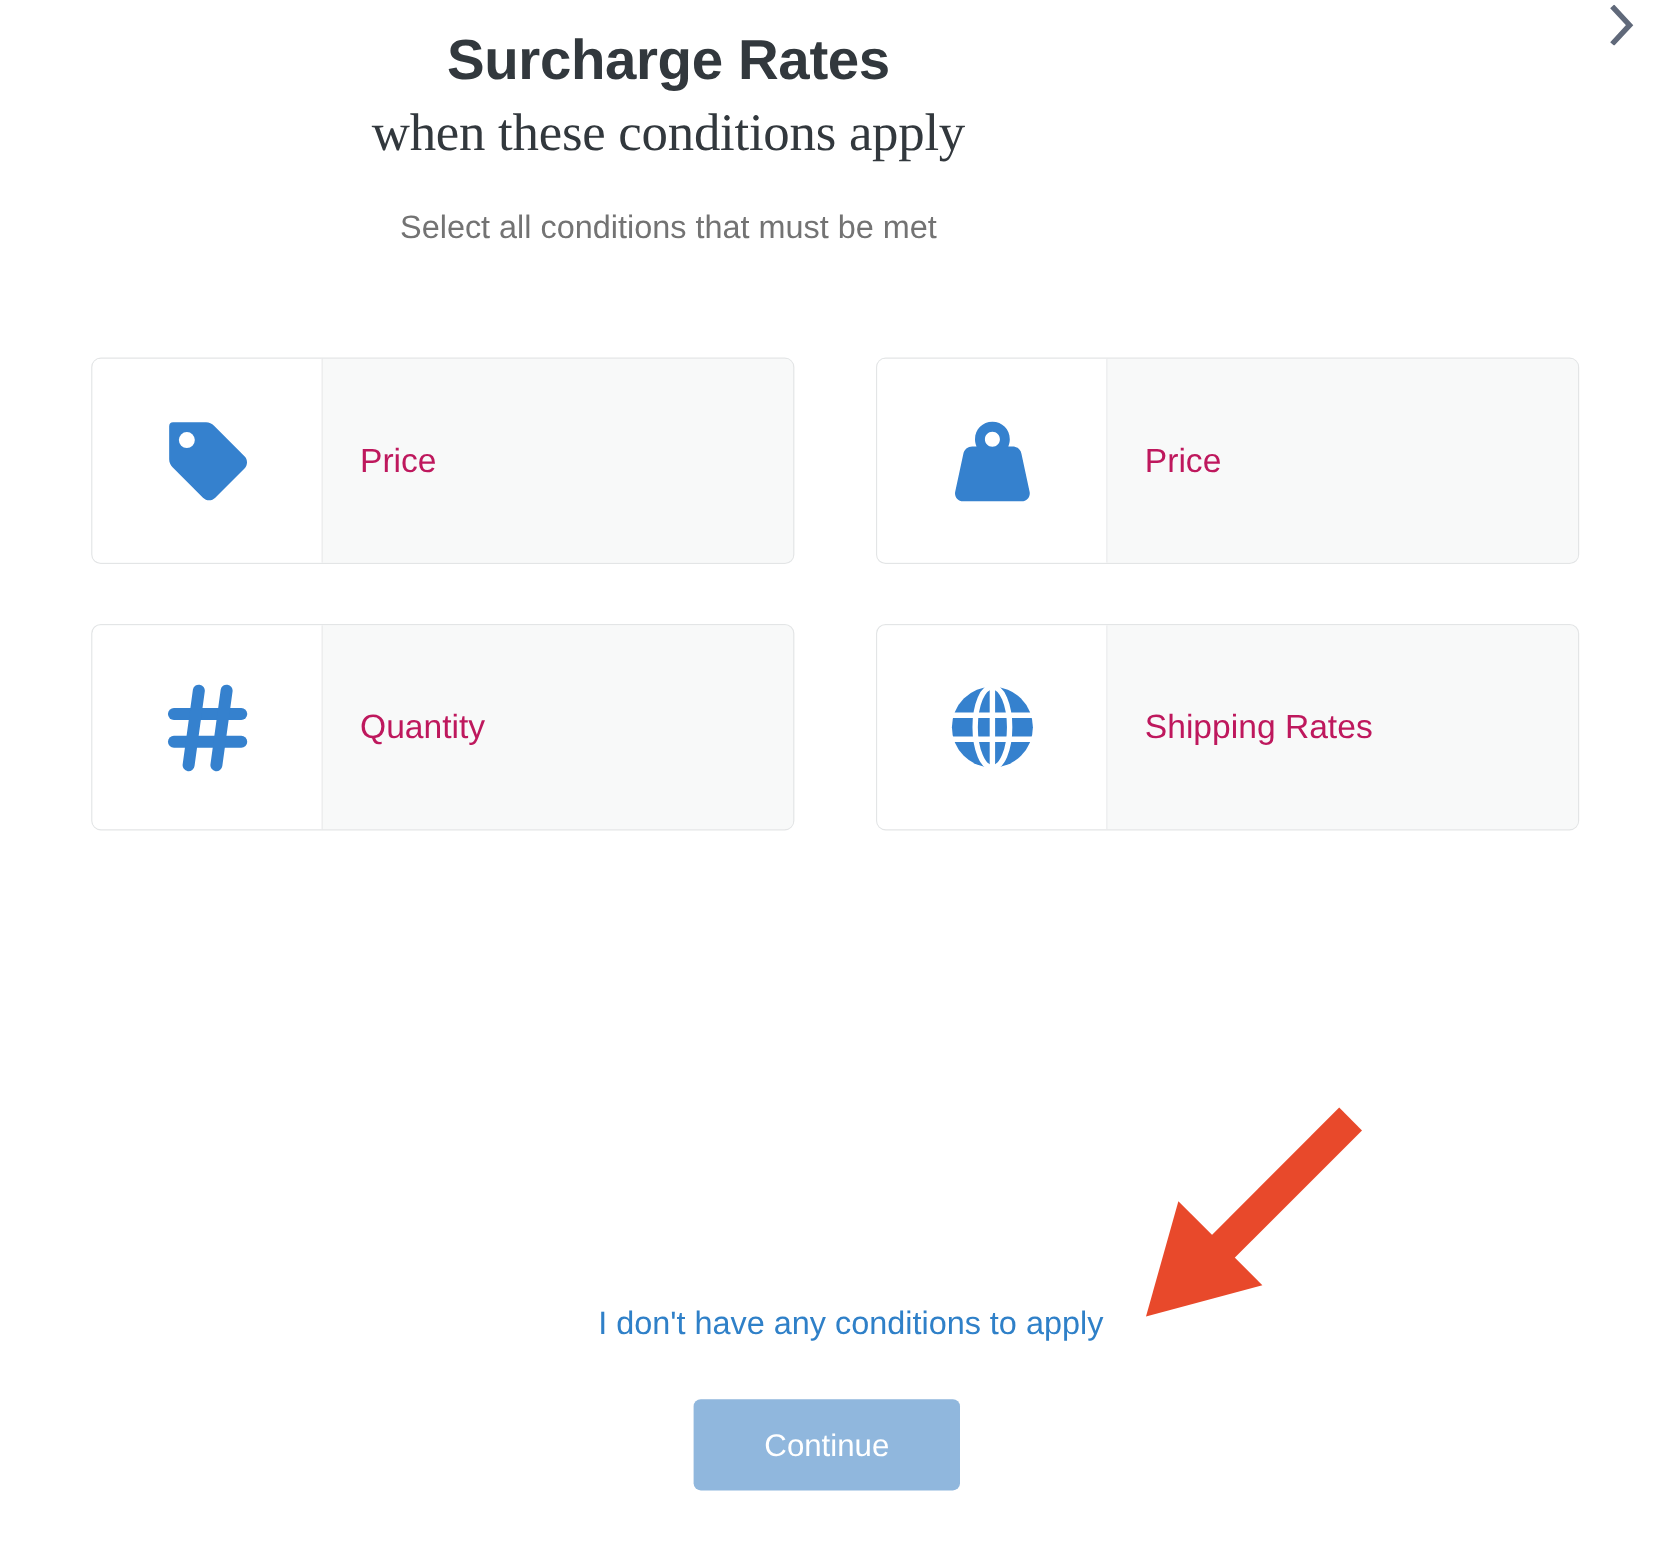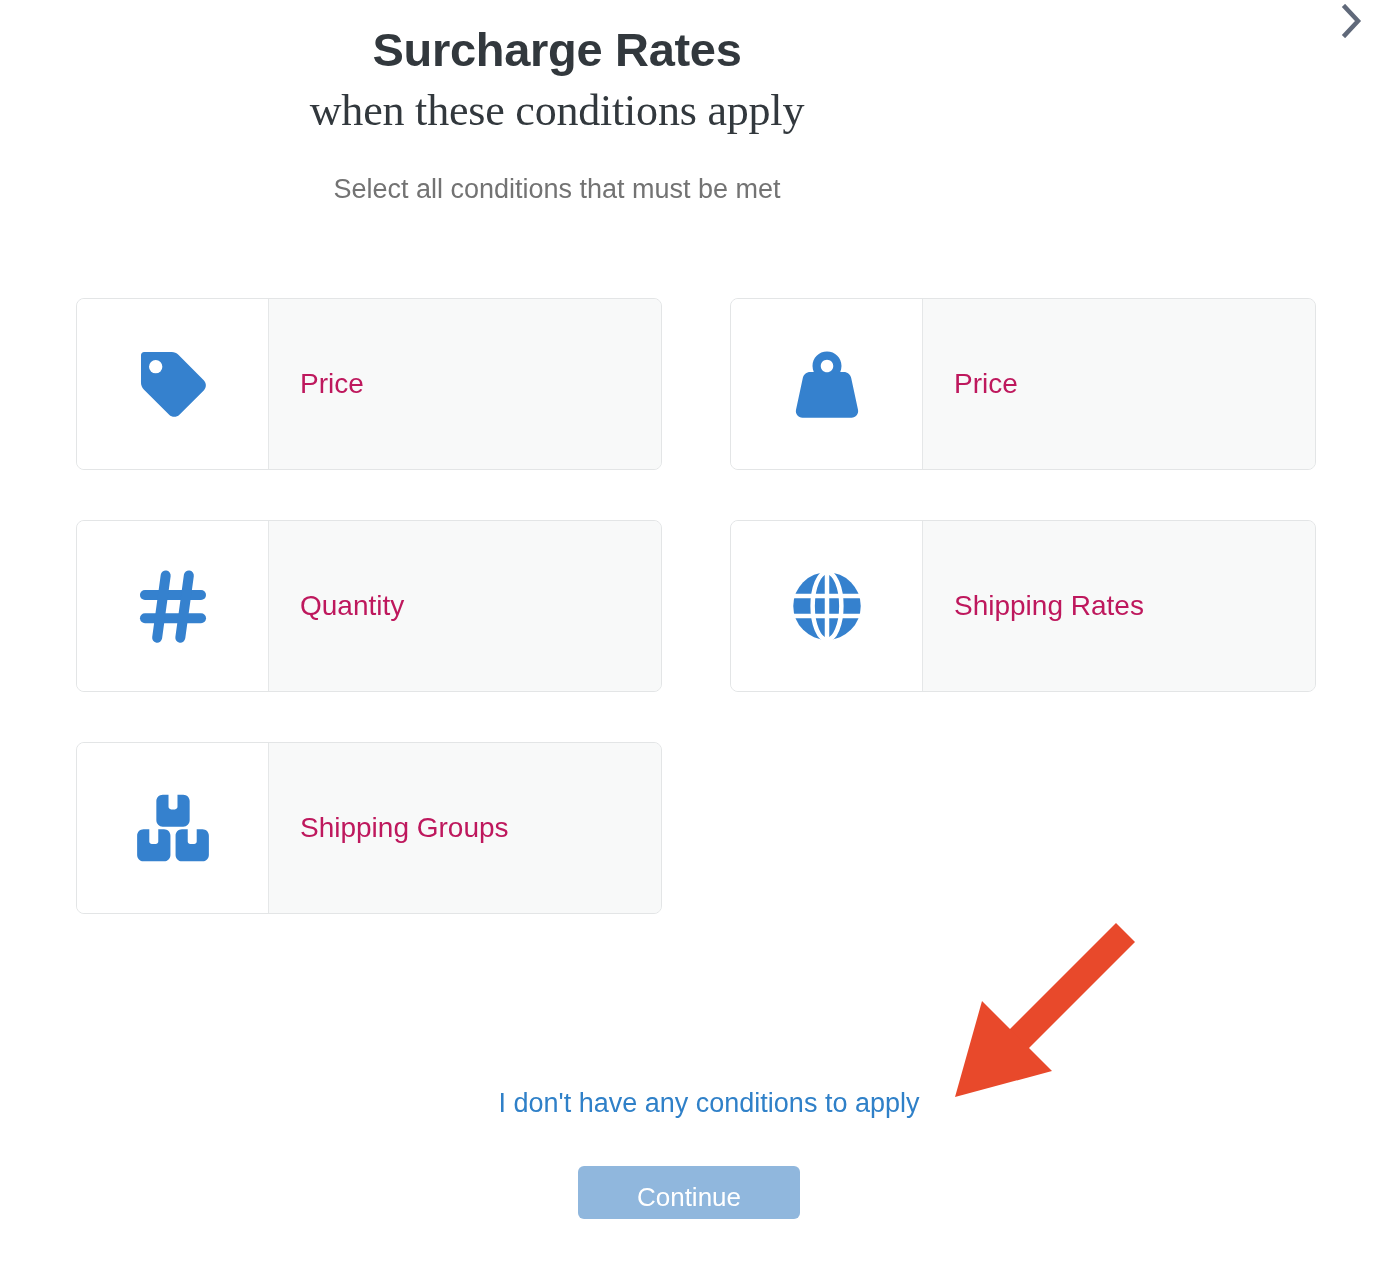--- a/index.html
+++ b/index.html
@@ -127,21 +127,21 @@
   .continue-wrap {
     position: absolute;
     top: 1166px;
     left: 0;
     width: 1378px;
     text-align: center;
   }
   .continue-button {
     display: inline-block;
     width: 222px;
-    height: 53px;
+    height: 76px;
     line-height: 62px;
     border: none;
     border-radius: 6px;
     background: #90b7dd;
     color: #ffffff;
     font-size: 26px;
     font-family: "Liberation Sans", sans-serif;
     cursor: pointer;
     padding: 0;
   }
@@ -240,48 +240,20 @@
             <line x1="32" y1="5" x2="32" y2="59"></line>
           </g>
         </svg>
       </span>
     </div>
     <div class="option-label-cell">
       <span class="option-label">Shipping Rates</span>
     </div>
   </div>
 
-  <div class="option-card">
-    <div class="option-icon-cell">
-      <span>
-        <svg class="icon-svg" width="82" height="82" viewBox="0 0 64 64" aria-hidden="true">
-          <g fill="#3581ce">
-
-            <path d="M24 6 L40 6 C42.8 6 45 8.2 45 11 L45 26 C45 28.8 42.8 31 40 31
-                     L24 31 C21.2 31 19 28.8 19 26 L19 11 C19 8.2 21.2 6 24 6 Z
-                     M28.5 6 L35.5 6 L35.5 15.5 C35.5 16.6 34.6 17.5 33.5 17.5
-                     L30.5 17.5 C29.4 17.5 28.5 16.6 28.5 15.5 Z" fill-rule="evenodd"></path>
-
-            <path d="M9 33 L25 33 C27.8 33 30 35.2 30 38 L30 53 C30 55.8 27.8 58 25 58
-                     L9 58 C6.2 58 4 55.8 4 53 L4 38 C4 35.2 6.2 33 9 33 Z
-                     M13.5 33 L20.5 33 L20.5 42.5 C20.5 43.6 19.6 44.5 18.5 44.5
-                     L15.5 44.5 C14.4 44.5 13.5 43.6 13.5 42.5 Z" fill-rule="evenodd"></path>
-
-            <path d="M39 33 L55 33 C57.8 33 60 35.2 60 38 L60 53 C60 55.8 57.8 58 55 58
-                     L39 58 C36.2 58 34 55.8 34 53 L34 38 C34 35.2 36.2 33 39 33 Z
-                     M43.5 33 L50.5 33 L50.5 42.5 C50.5 43.6 49.6 44.5 48.5 44.5
-                     L45.5 44.5 C44.4 44.5 43.5 43.6 43.5 42.5 Z" fill-rule="evenodd"></path>
-          </g>
-        </svg>
-      </span>
-    </div>
-    <div class="option-label-cell">
-      <span class="option-label">Shipping Groups</span>
-    </div>
-  </div>
 
 
 </div>
 
 <div class="annotation-arrow">
   <svg width="220" height="200" viewBox="0 0 220 200" aria-hidden="true">
     <g>
       <path d="M186 18 L205 37 L96 146 L77 127 Z" fill="#e8492b"></path>
       <path d="M25 192 L52 96 L122 166 Z" fill="#e8492b"></path>
     </g>

